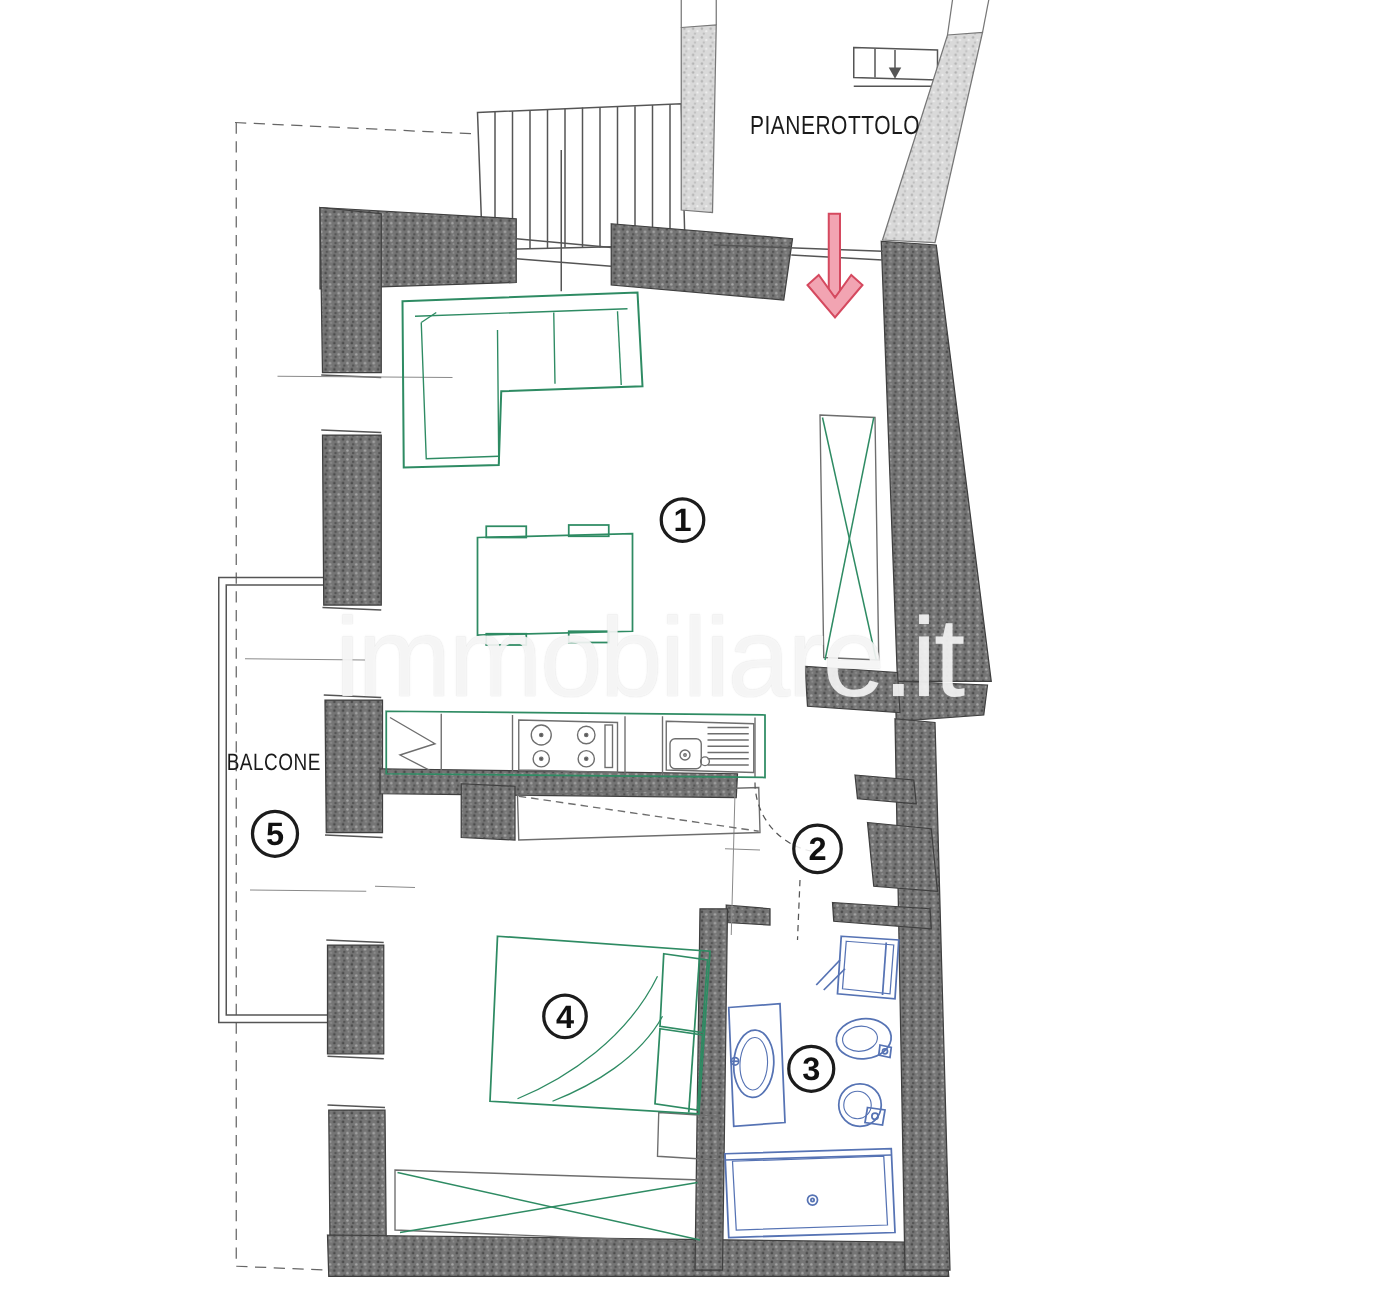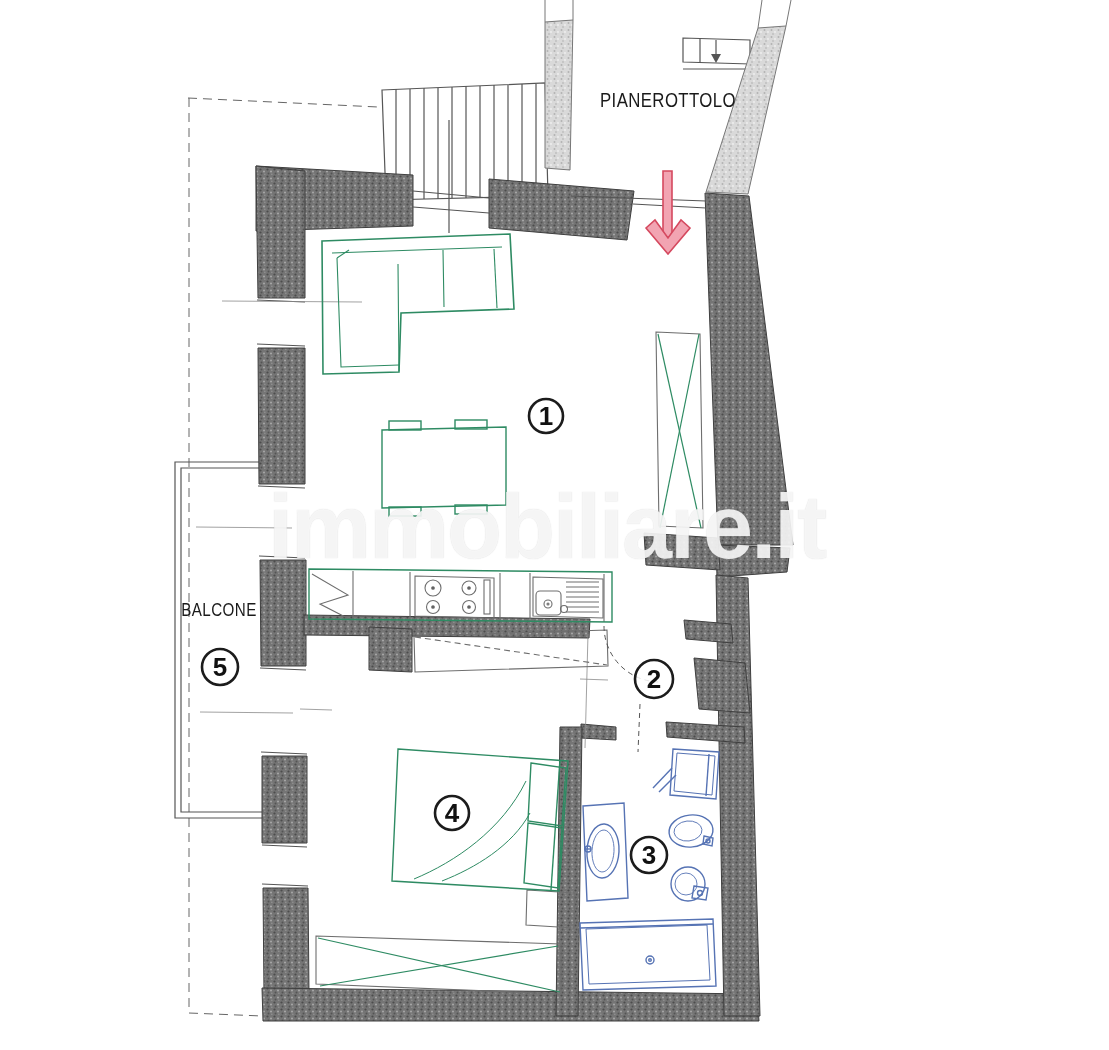--- a/index.html
+++ b/index.html
@@ -7,21 +7,21 @@
          font-family:"Liberation Sans",sans-serif;}
   .stage svg{position:absolute;left:0;top:0;}
   .plan-label{font-family:"Liberation Sans",sans-serif;font-size:21px;fill:#1a1a1a;letter-spacing:0.5px;}
   .balc-label{font-size:19px;}
   .room-num{font-family:"Liberation Sans",sans-serif;font-size:26px;font-weight:bold;fill:#111;}
   .wline{stroke:#3f3f3f;stroke-width:1;}
   .thin{stroke:#555;stroke-width:1.2;fill:none;}
   .dim{stroke:#8a8a8a;stroke-width:0.8;fill:none;}
   .gray{stroke:#6e6e6e;stroke-width:1.1;fill:none;}
   .dash{stroke:#666;stroke-width:1;fill:none;stroke-dasharray:9 6;}
-  .watermark{position:absolute;left:268px;top:482px;font-size:90px;font-weight:bold;
+  .watermark{position:absolute;left:268px;top:482px;font-size:90px;font-weight:normal;
              letter-spacing:-2px;line-height:1;white-space:nowrap;pointer-events:none;
              text-shadow:0 0 1px rgba(165,165,165,0.45);}
 </style>
 </head>
 <body>
 
 <div class="stage">
 <svg width="1109" height="1050" viewBox="0 0 1109 1050">
   <defs>
     <pattern id="patDark" width="7" height="7" patternUnits="userSpaceOnUse">

